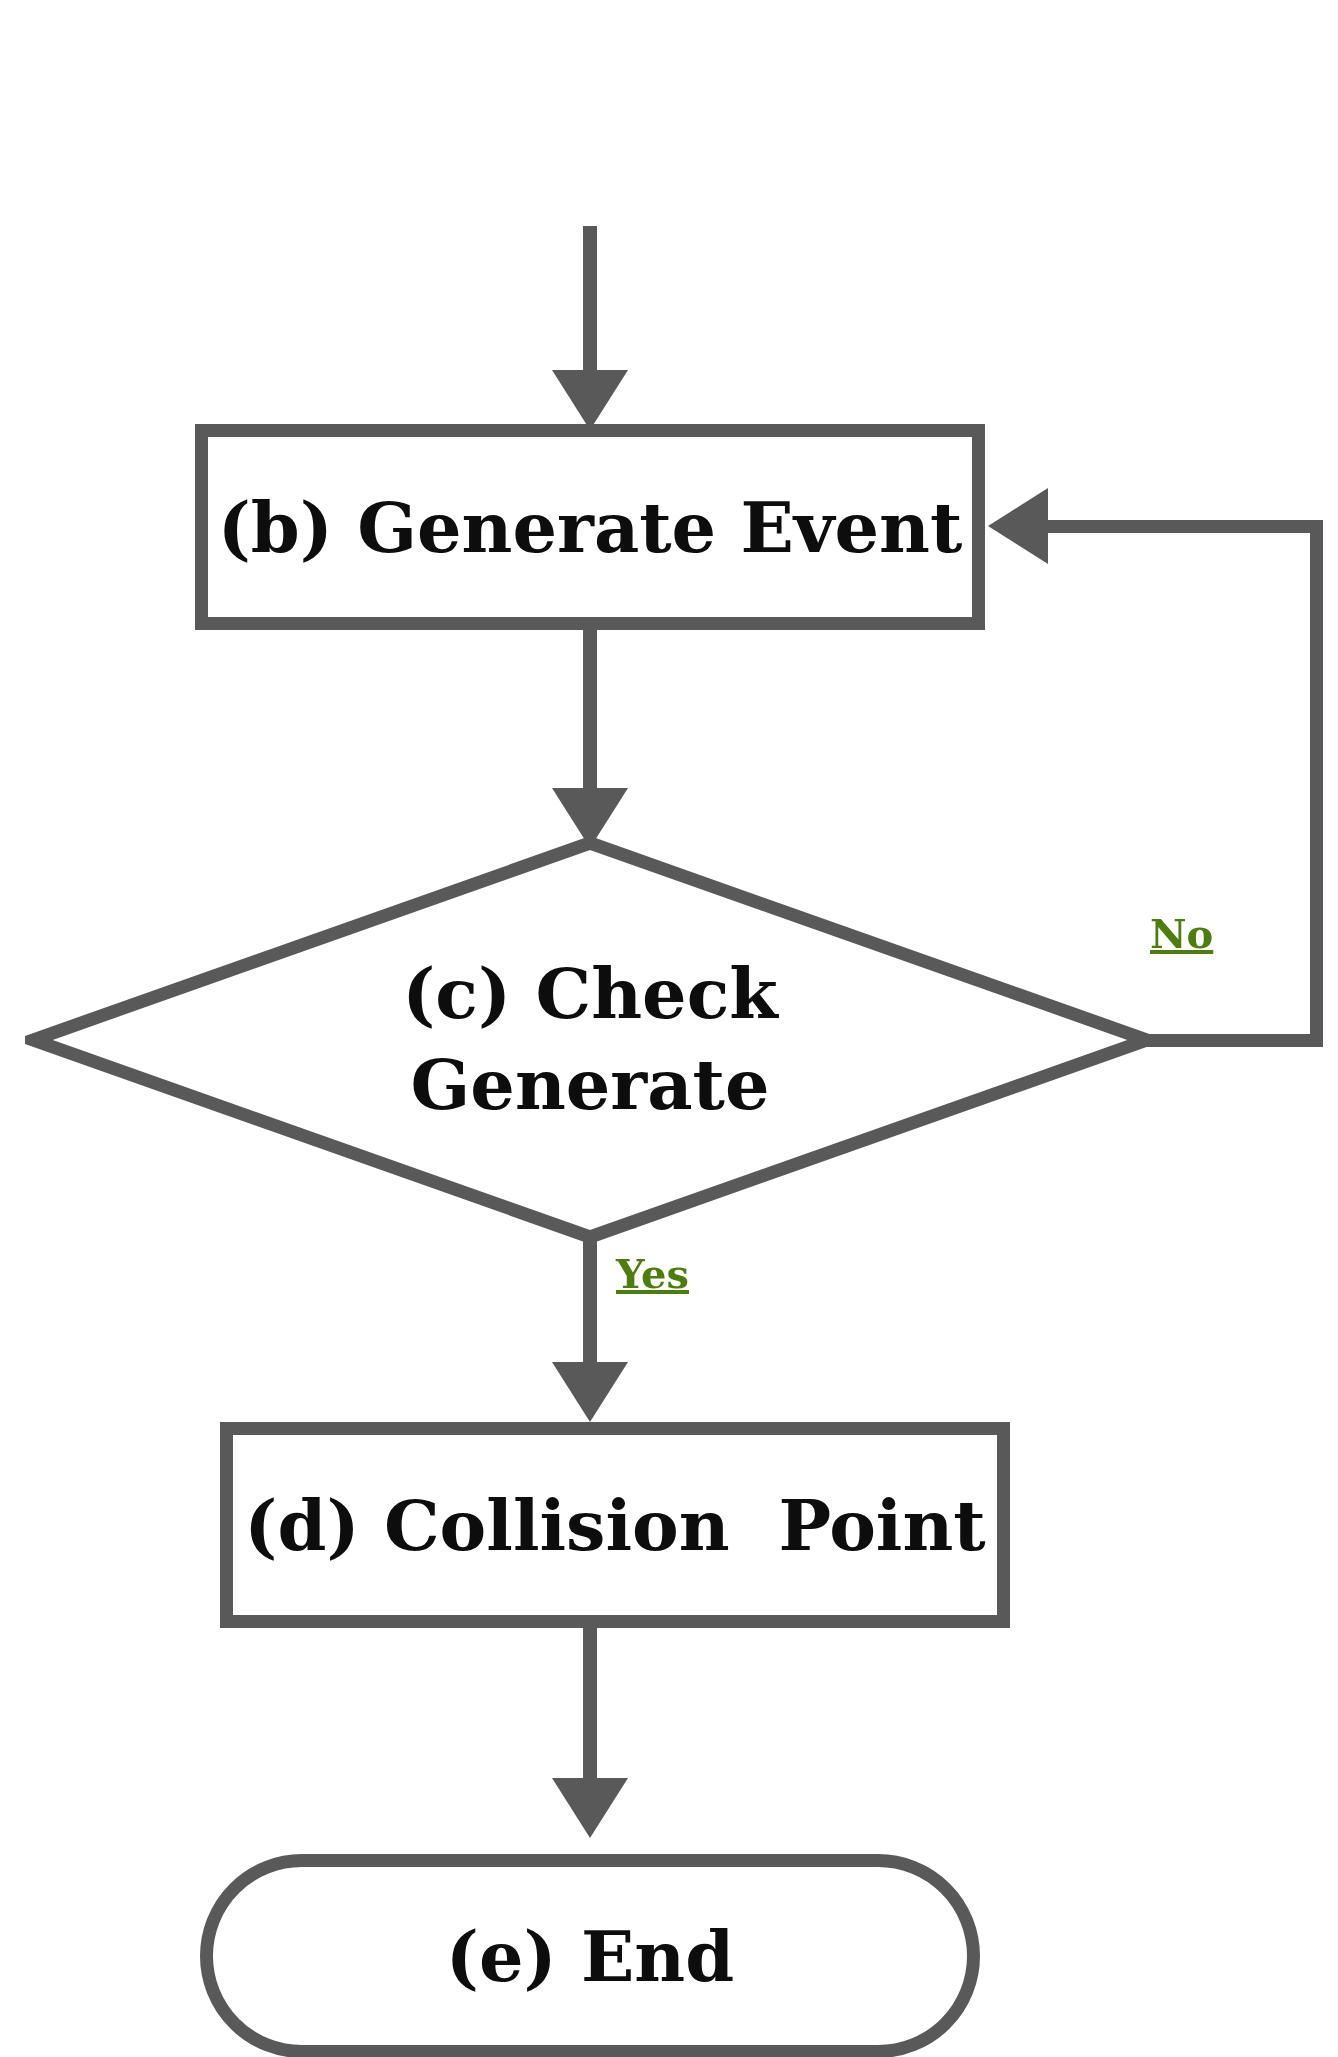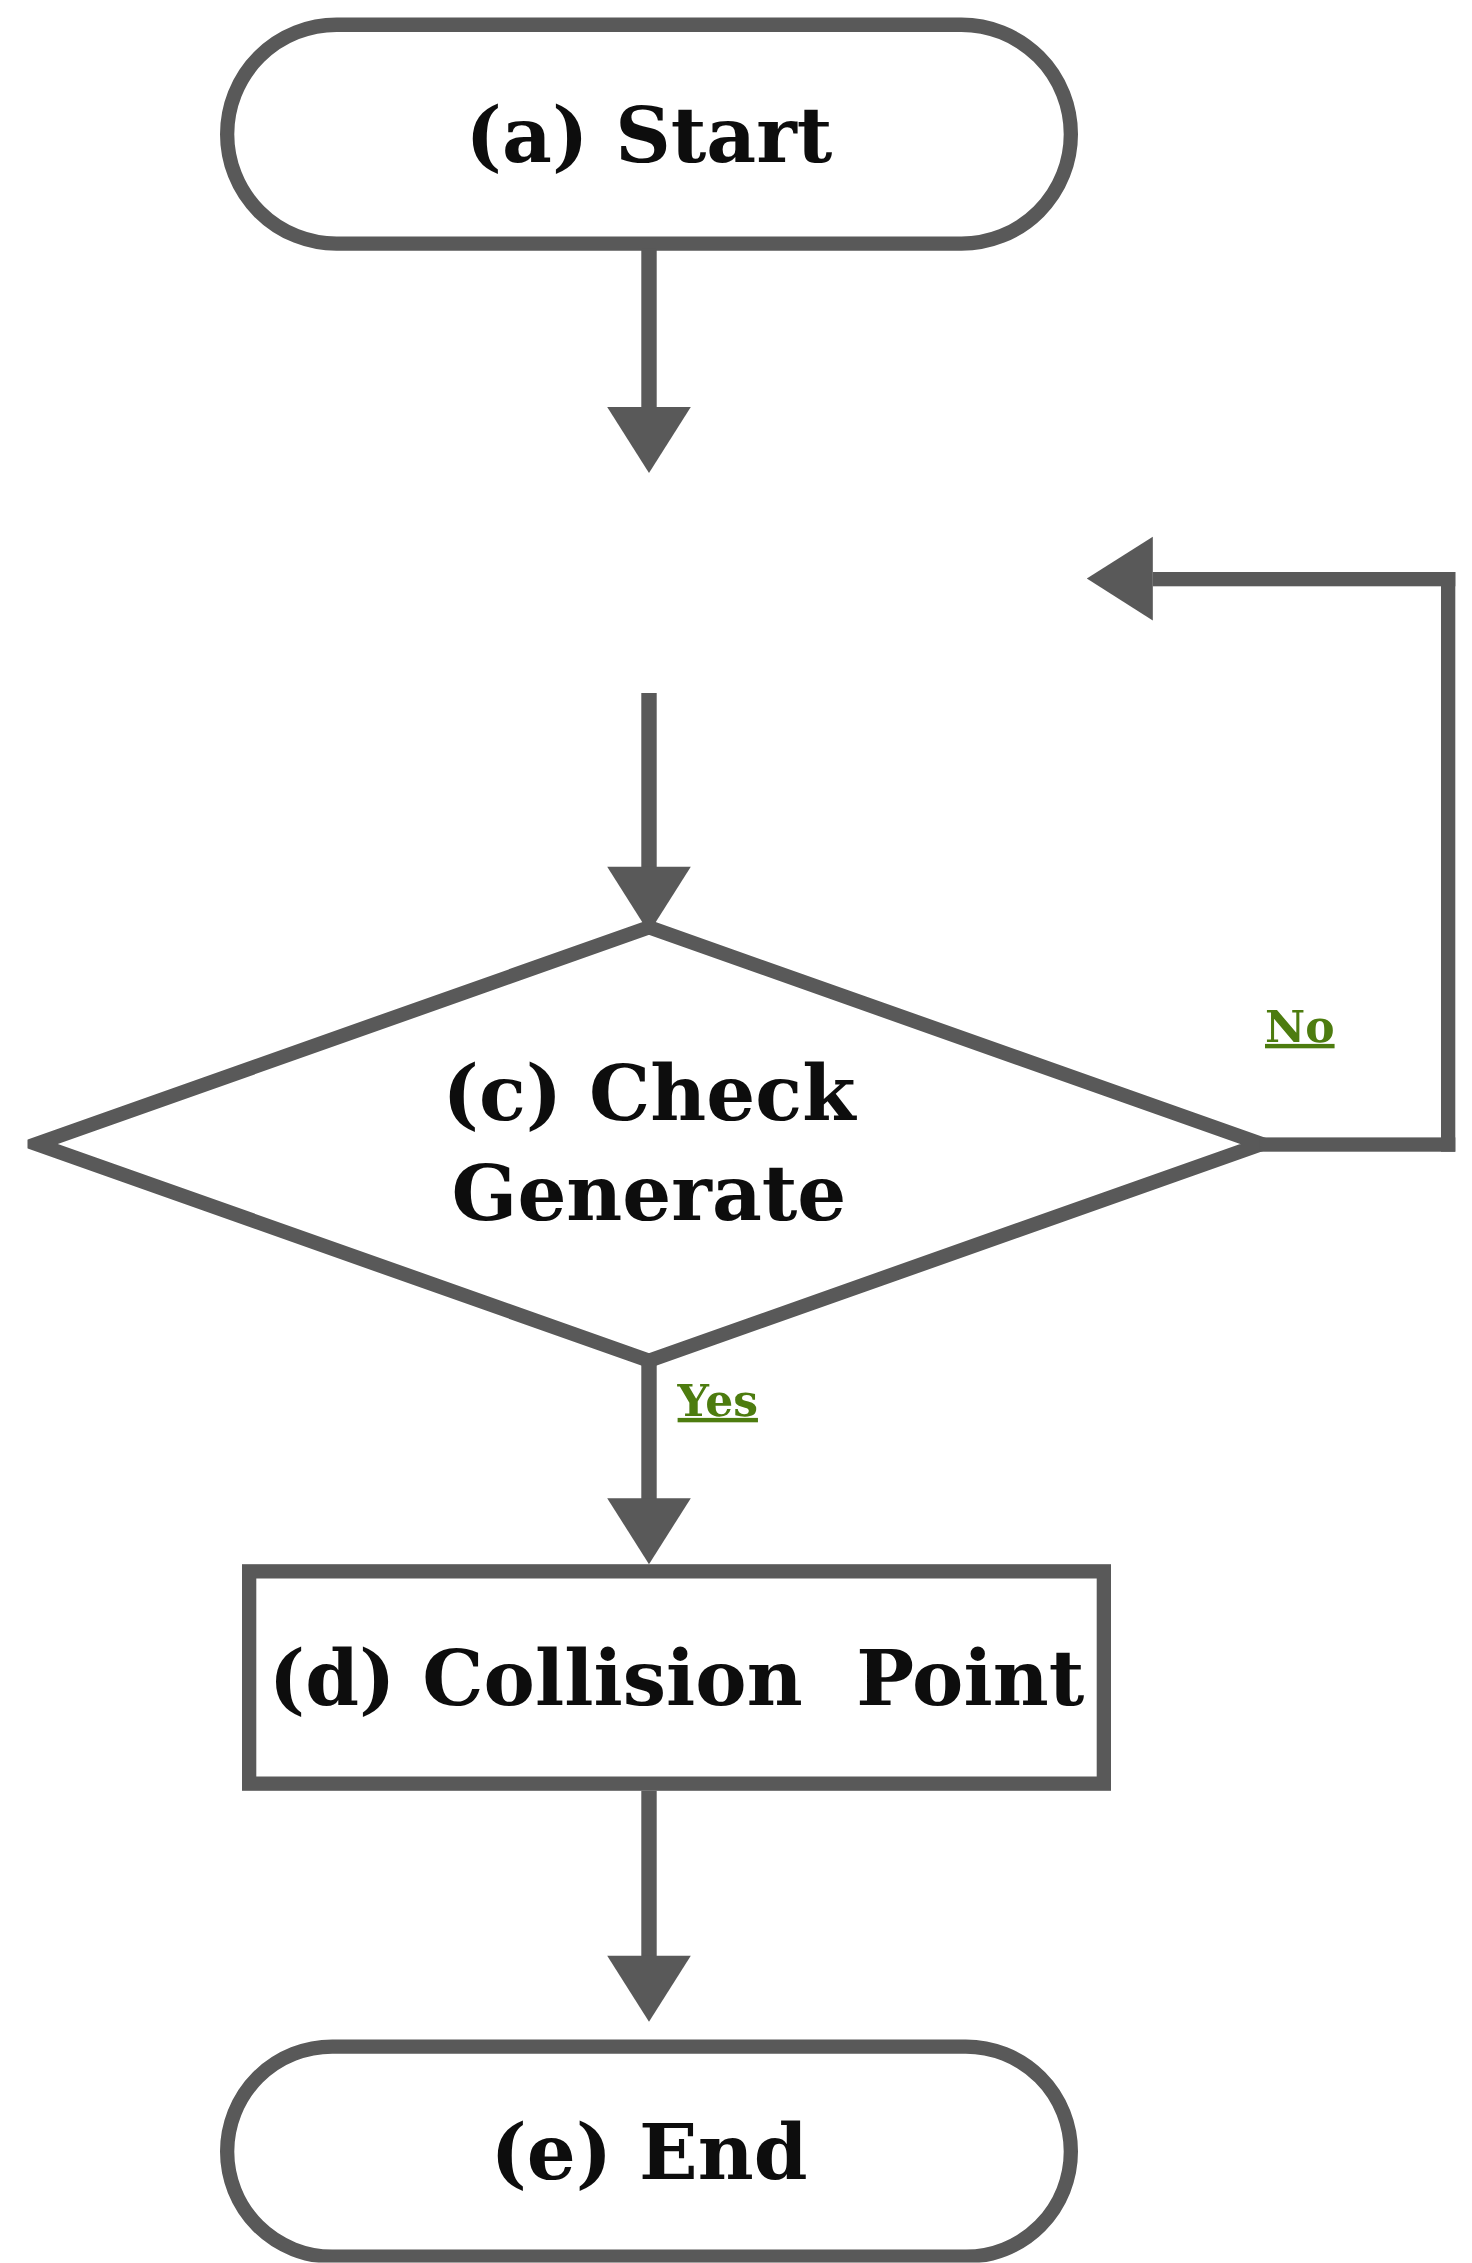--- a/index.html
+++ b/index.html
@@ -81,27 +81,27 @@
   #feedback-top-seg      { left: 1048px; top: 520px;  width: 275px; height: 13px; }
   #feedback-head         { left: 988px;  top: 488px; }
   #edge-label-yes { left: 616px;  top: 1250px; }
   #edge-label-no  { left: 1150px; top: 910px; }
 </style>
 </head>
 <body>
 
 <div id="canvas">
 
-  <div class="node stadium" id="node-start">
-    <div class="node-label">(a) Start</div>
-  </div>
 
   <div class="stem" id="arrow1-stem"></div>
   <div class="head-down" id="arrow1-head"></div>
 
+  <div class="node" id="node-generate-event">
+    <div class="node-label">(b) Generate Event</div>
+  </div>
 
   <div class="stem" id="arrow2-stem"></div>
   <div class="head-down" id="arrow2-head"></div>
 
   <svg id="diamond-svg" width="1130" height="410">
     <polygon points="565,8 1122,205 565,402 8,205" fill="#ffffff" stroke="#595959" stroke-width="13"></polygon>
   </svg>
   <div id="diamond-label-wrap">
     <div class="node-label">(c) Check
 Generate</div>

